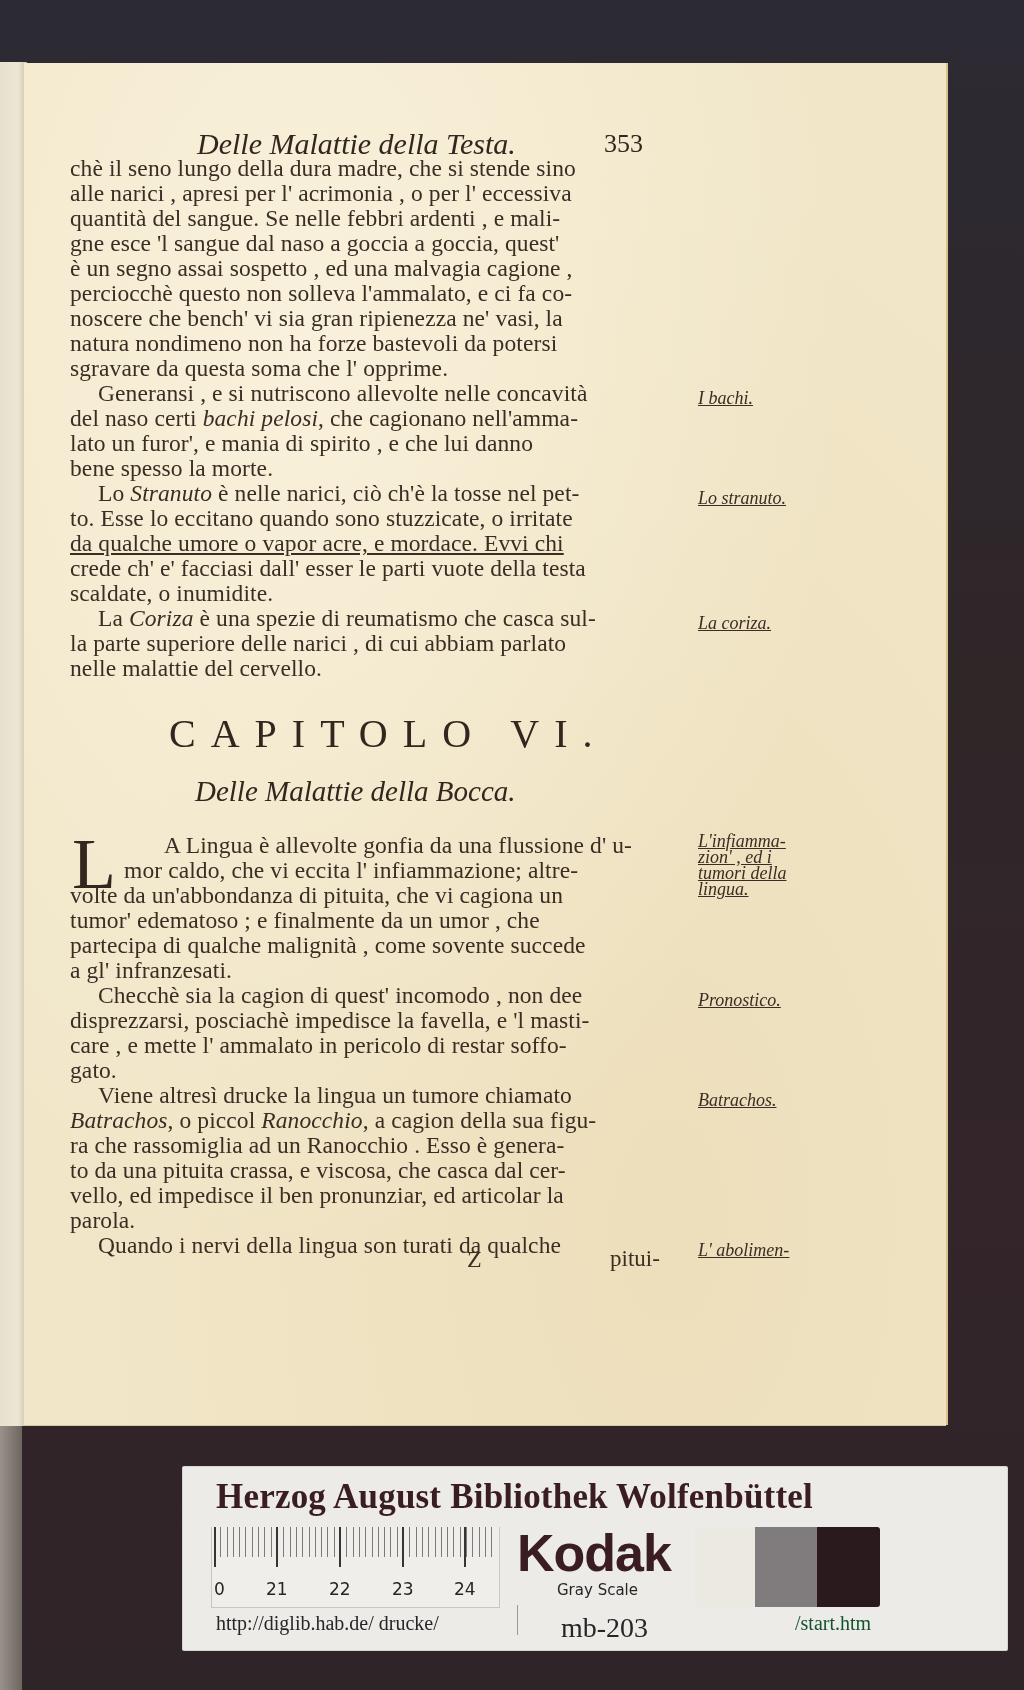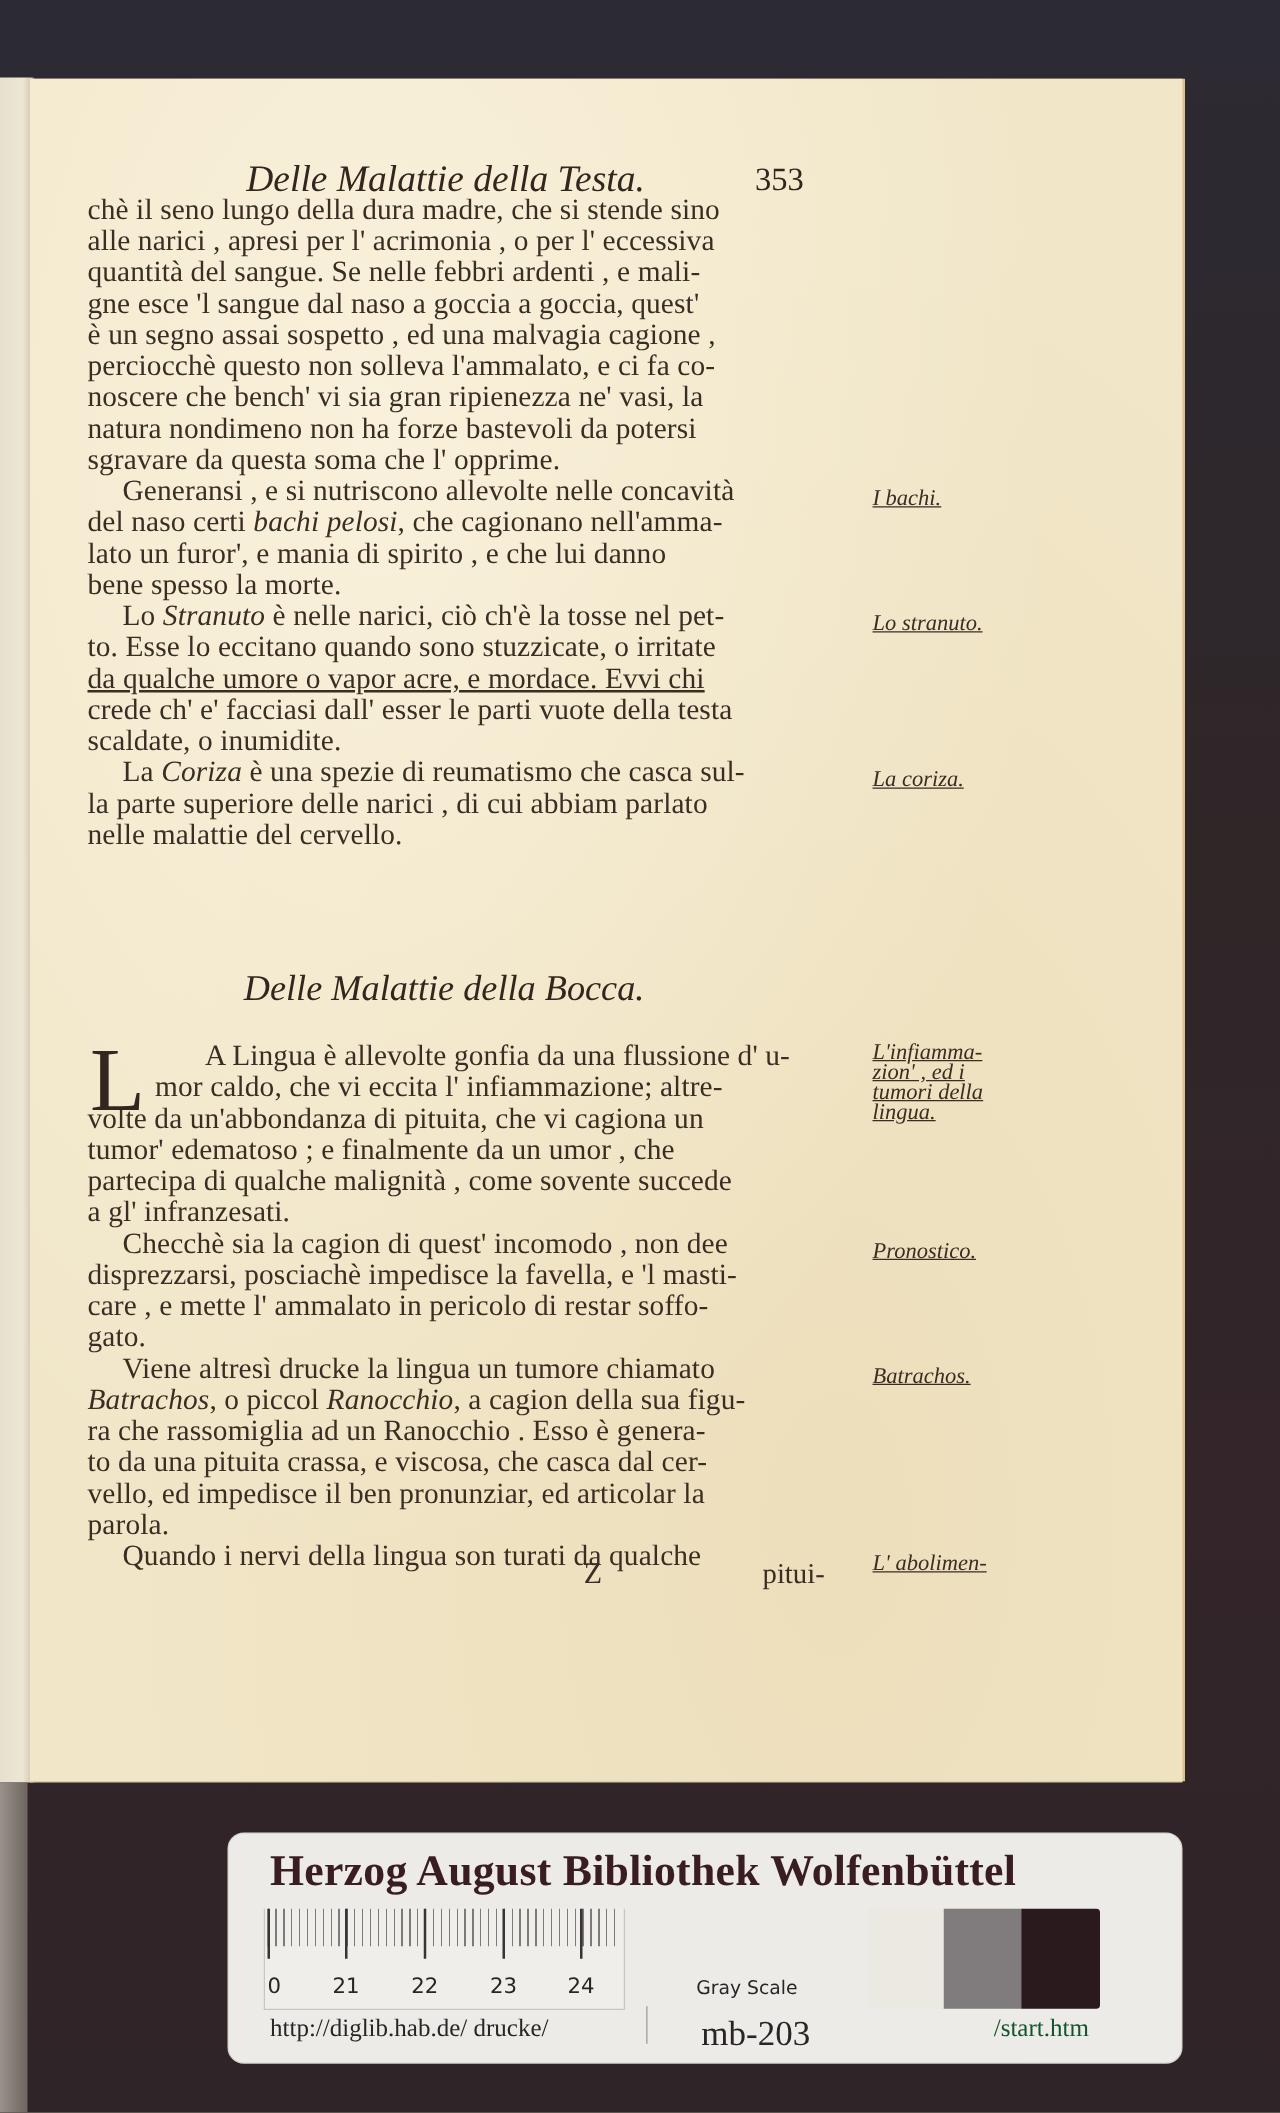--- a/index.html
+++ b/index.html
@@ -65,22 +65,22 @@
     font-family: "Liberation Serif", serif; font-size: 24px;
   }
   .catchword {
     position: absolute; left: 586px; top: 1183px;
     font-family: "Liberation Serif", serif; font-size: 23px;
   }
   i { font-style: italic; }
 
   
   .card {
-    position: absolute; left: 183px; top: 1467px; width: 762px; height: 183px;
-    background: #ecebe7; border-radius: 12px;
+    position: absolute; left: 183px; top: 1467px; width: 824px; height: 183px;
+    background: #ecebe7; border-radius: 1px;
     box-shadow: 0 0 0 1px #d7d5cf;
   }
   .card-title {
     position: absolute; left: 33px; top: 10px;
     font-family: "Liberation Serif", serif; font-weight: bold; font-size: 35px;
     color: #3a1d22; letter-spacing: 0.2px; white-space: nowrap;
   }
   .ruler {
     position: absolute; left: 28px; top: 60px; width: 287px; height: 80px;
     border: 1px solid #c9c6bf; border-top: none; background: #efeeea;
@@ -178,20 +178,21 @@
       <div class="note" style="top: 552px;">La coriza.</div>
       <div class="note" style="top: 770px;">L'infiamma-</div>
       <div class="note" style="top: 786px;">zion' , ed i</div>
       <div class="note" style="top: 802px;">tumori della</div>
       <div class="note" style="top: 818px;">lingua.</div>
       <div class="note" style="top: 929px;">Pronostico.</div>
       <div class="note" style="top: 1029px;">Batrachos.</div>
       <div class="note" style="top: 1179px;">L' abolimen-</div>
     </div>
 
+  <div class="chapter-title">CAPITOLO VI.</div>
   <div class="chapter-subtitle">Delle Malattie della Bocca.</div>
   <div class="dropcap">L</div>
 
   <div class="signature">Z</div>
   <div class="catchword">pitui-</div>
 </div>
 
 <div class="card">
   <div class="card-title">Herzog August Bibliothek Wolfenbüttel</div>
 
@@ -202,20 +203,21 @@
     <div class="major" style="left:127px"></div>
     <div class="major" style="left:190px"></div>
     <div class="major" style="left:252px"></div>
     <span class="ruler-label" style="left:2px">0</span>
     <span class="ruler-label" style="left:54px">21</span>
     <span class="ruler-label" style="left:117px">22</span>
     <span class="ruler-label" style="left:180px">23</span>
     <span class="ruler-label" style="left:242px">24</span>
   </div>
 
+  <div class="kodak">Kodak</div>
   <div class="grayscale-label">Gray Scale</div>
 
   <div class="patch" id="patch0" style="left: 512px; width: 60px; background: rgb(236, 232, 226);"></div>
   <div class="patch" id="patch1" style="left: 572px; width: 62px; background: rgb(128, 123, 124);"></div>
   <div class="patch" id="patch2" style="left: 634px; width: 63px; border-radius: 0px 3px 3px 0px; background: rgb(42, 26, 30);"></div>
 
   <div class="url-left">http://diglib.hab.de/ drucke/</div>
   <div class="sep"></div>
   <div class="url-mid">mb-203</div>
   <div class="url-right">/start.htm</div>

